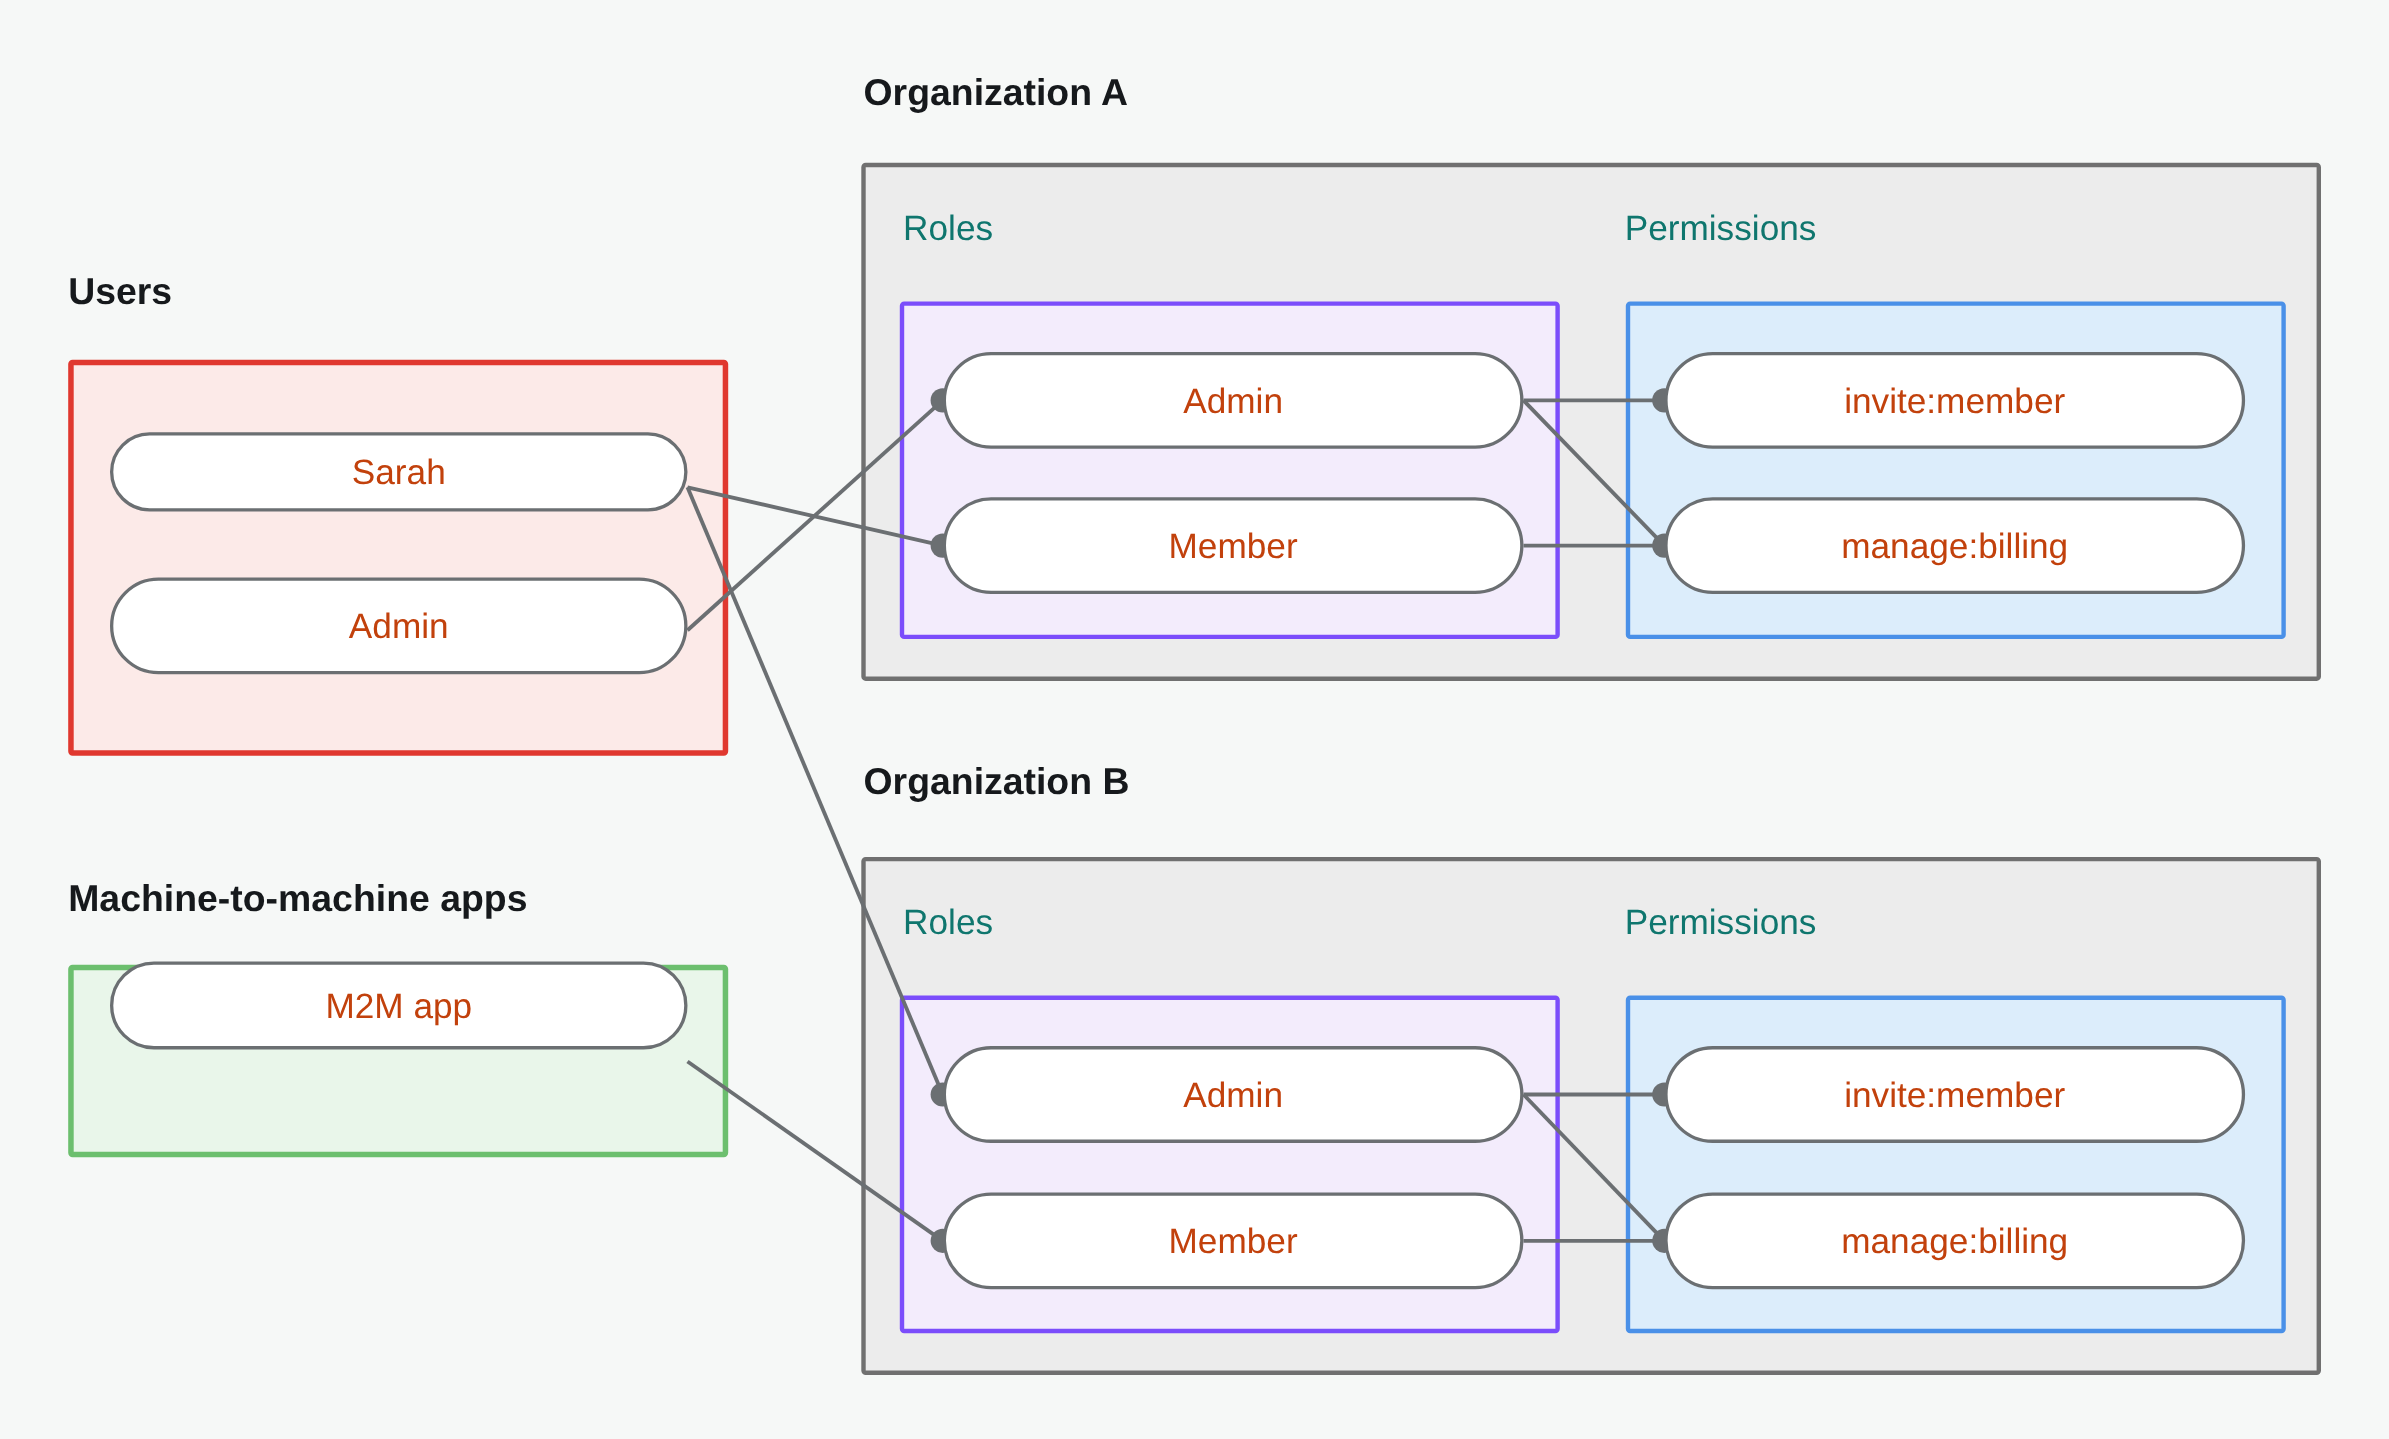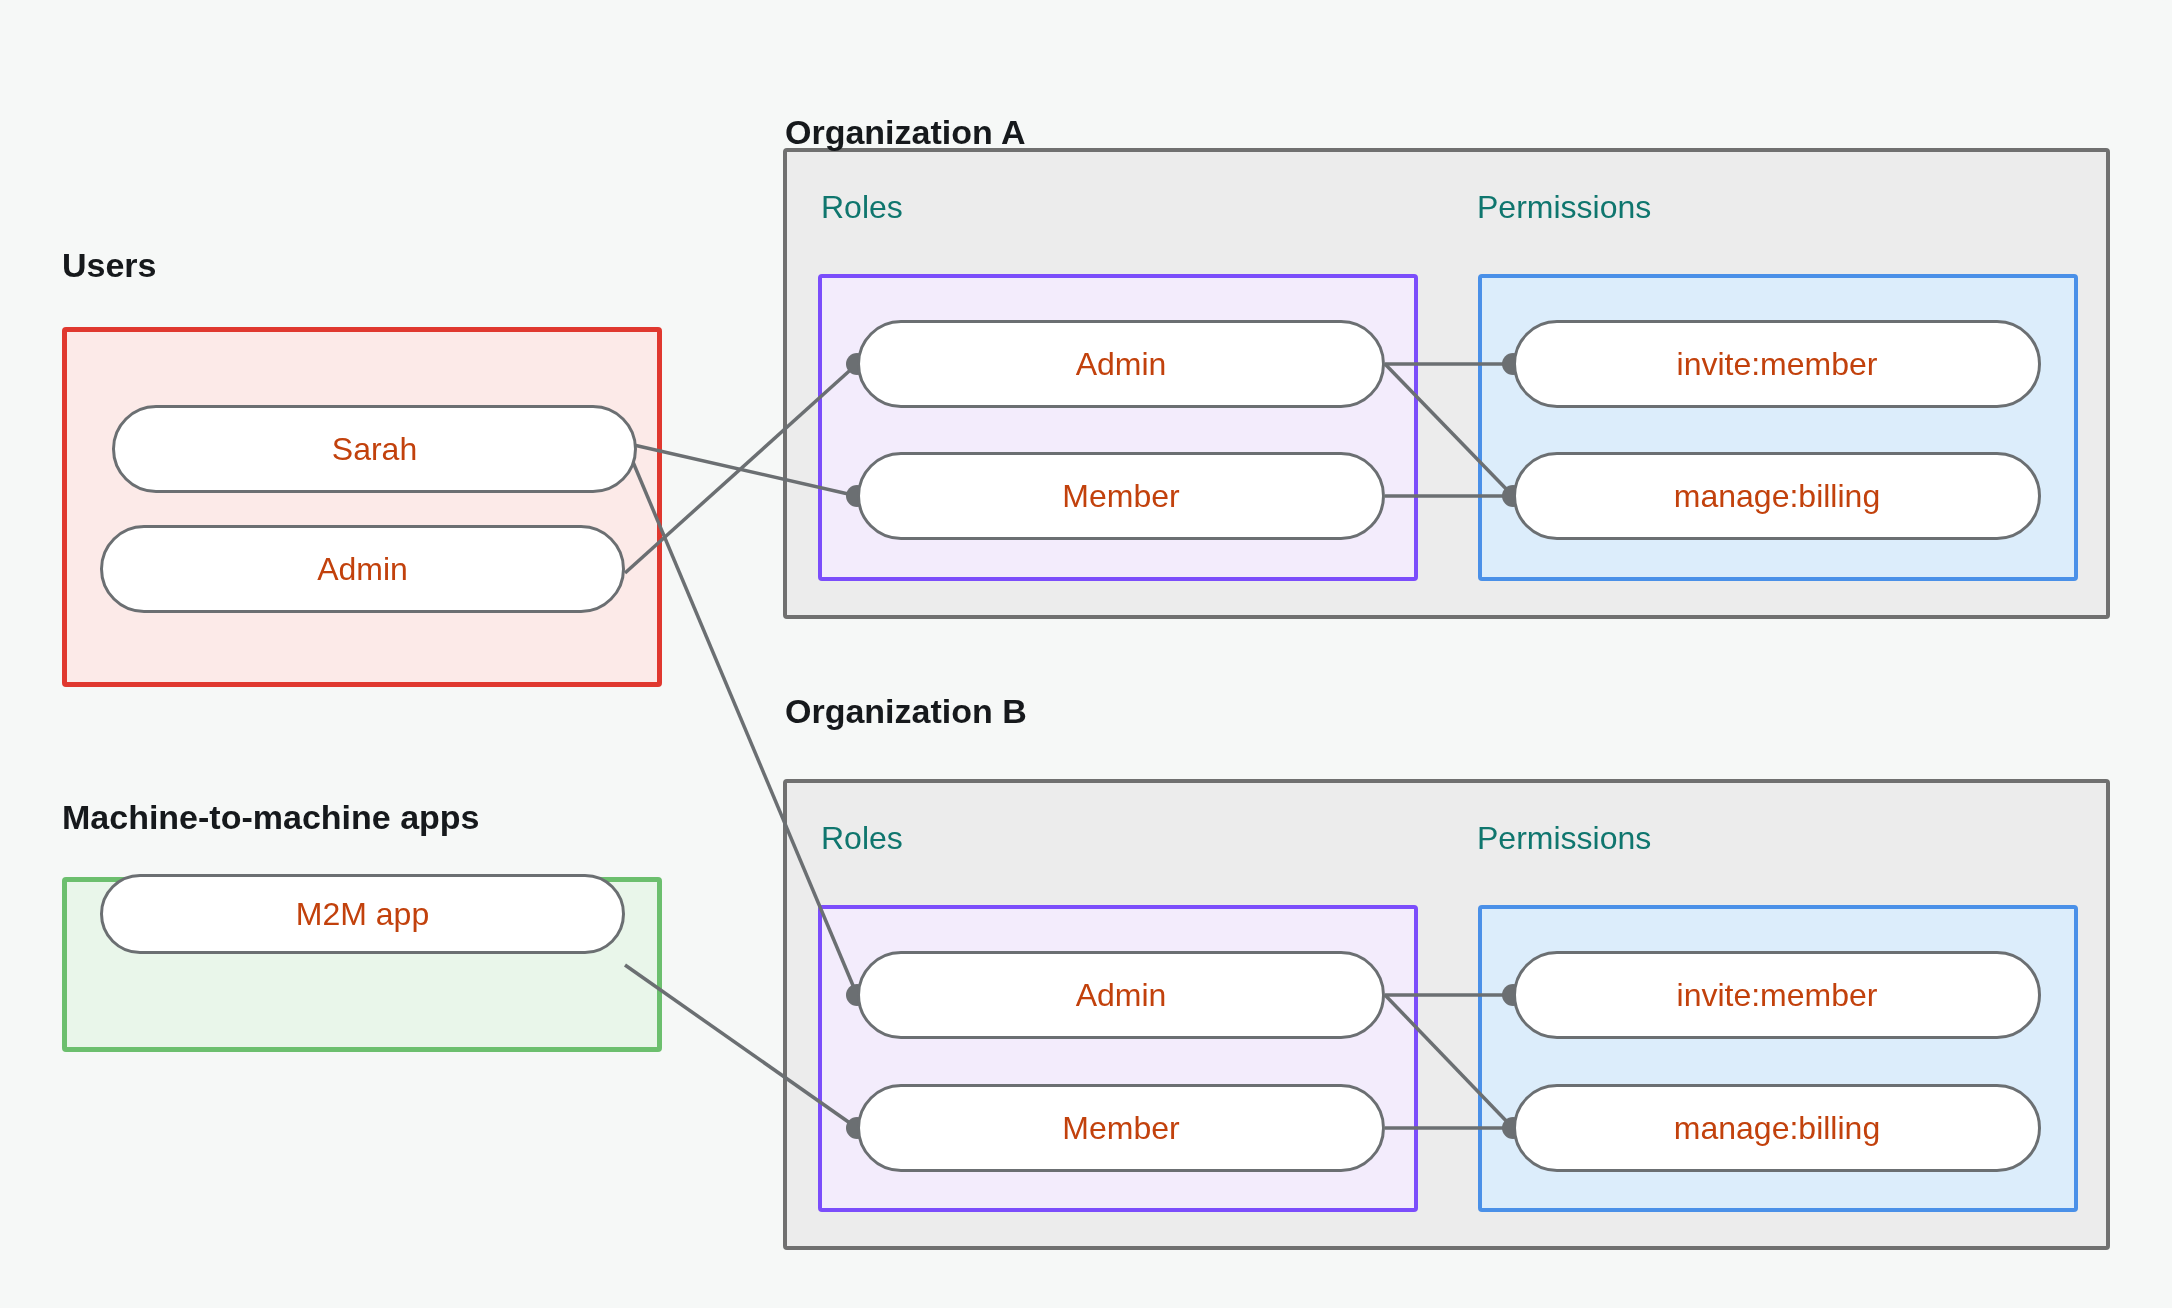--- a/index.html
+++ b/index.html
@@ -133,37 +133,37 @@
       <circle cx="857" cy="1128" r="11"></circle>
       <circle cx="1513" cy="995" r="11"></circle>
       <circle cx="1513" cy="1128" r="11"></circle>
     </g>
   </svg>
 
   <div class="caption abs" style="left:62px; top:248px;">Users</div>
 
   <div class="box box-users abs" style="left:62px; top:327px; width:600px; height:360px;"></div>
 
-  <div class="pill abs" style="left:112px; top:393px; width:525px; height:88px;margin-top:12px;">
+  <div class="pill abs" style="left:100px; top:393px; width:525px; height:72px;">
     <span>Sarah</span>
   </div>
 
   <div class="pill abs" style="left:100px; top:525px; width:525px; height:88px;">
     <span>Admin</span>
   </div>
 
   <div class="caption abs" style="left:62px; top:800px;text-align:center;">Machine-to-machine apps</div>
 
   <div class="box box-m2m abs" style="left:62px; top:877px; width:600px; height:175px;"></div>
 
   <div class="pill abs" style="left:100px; top:874px; width:525px; height:80px;">
     <span>M2M app</span>
   </div>
 
-  <div class="caption abs" style="left:785px; top:67px;margin-top:48px;">Organization A</div>
+  <div class="caption abs" style="left:785px; top:67px;">Organization A</div>
 
   <div class="box box-org abs" style="left:783px; top:148px; width:1327px; height:471px;">
     <div class="sub-caption" style="left:34px; top:37px;">Roles</div>
     <div class="sub-caption" style="left:690px; top:37px;">Permissions</div>
   </div>
 
   <div class="box box-roles abs" style="left:818px; top:274px; width:600px; height:307px;"></div>
 
   <div class="box box-perms abs" style="left:1478px; top:274px; width:600px; height:307px;"></div>
 

